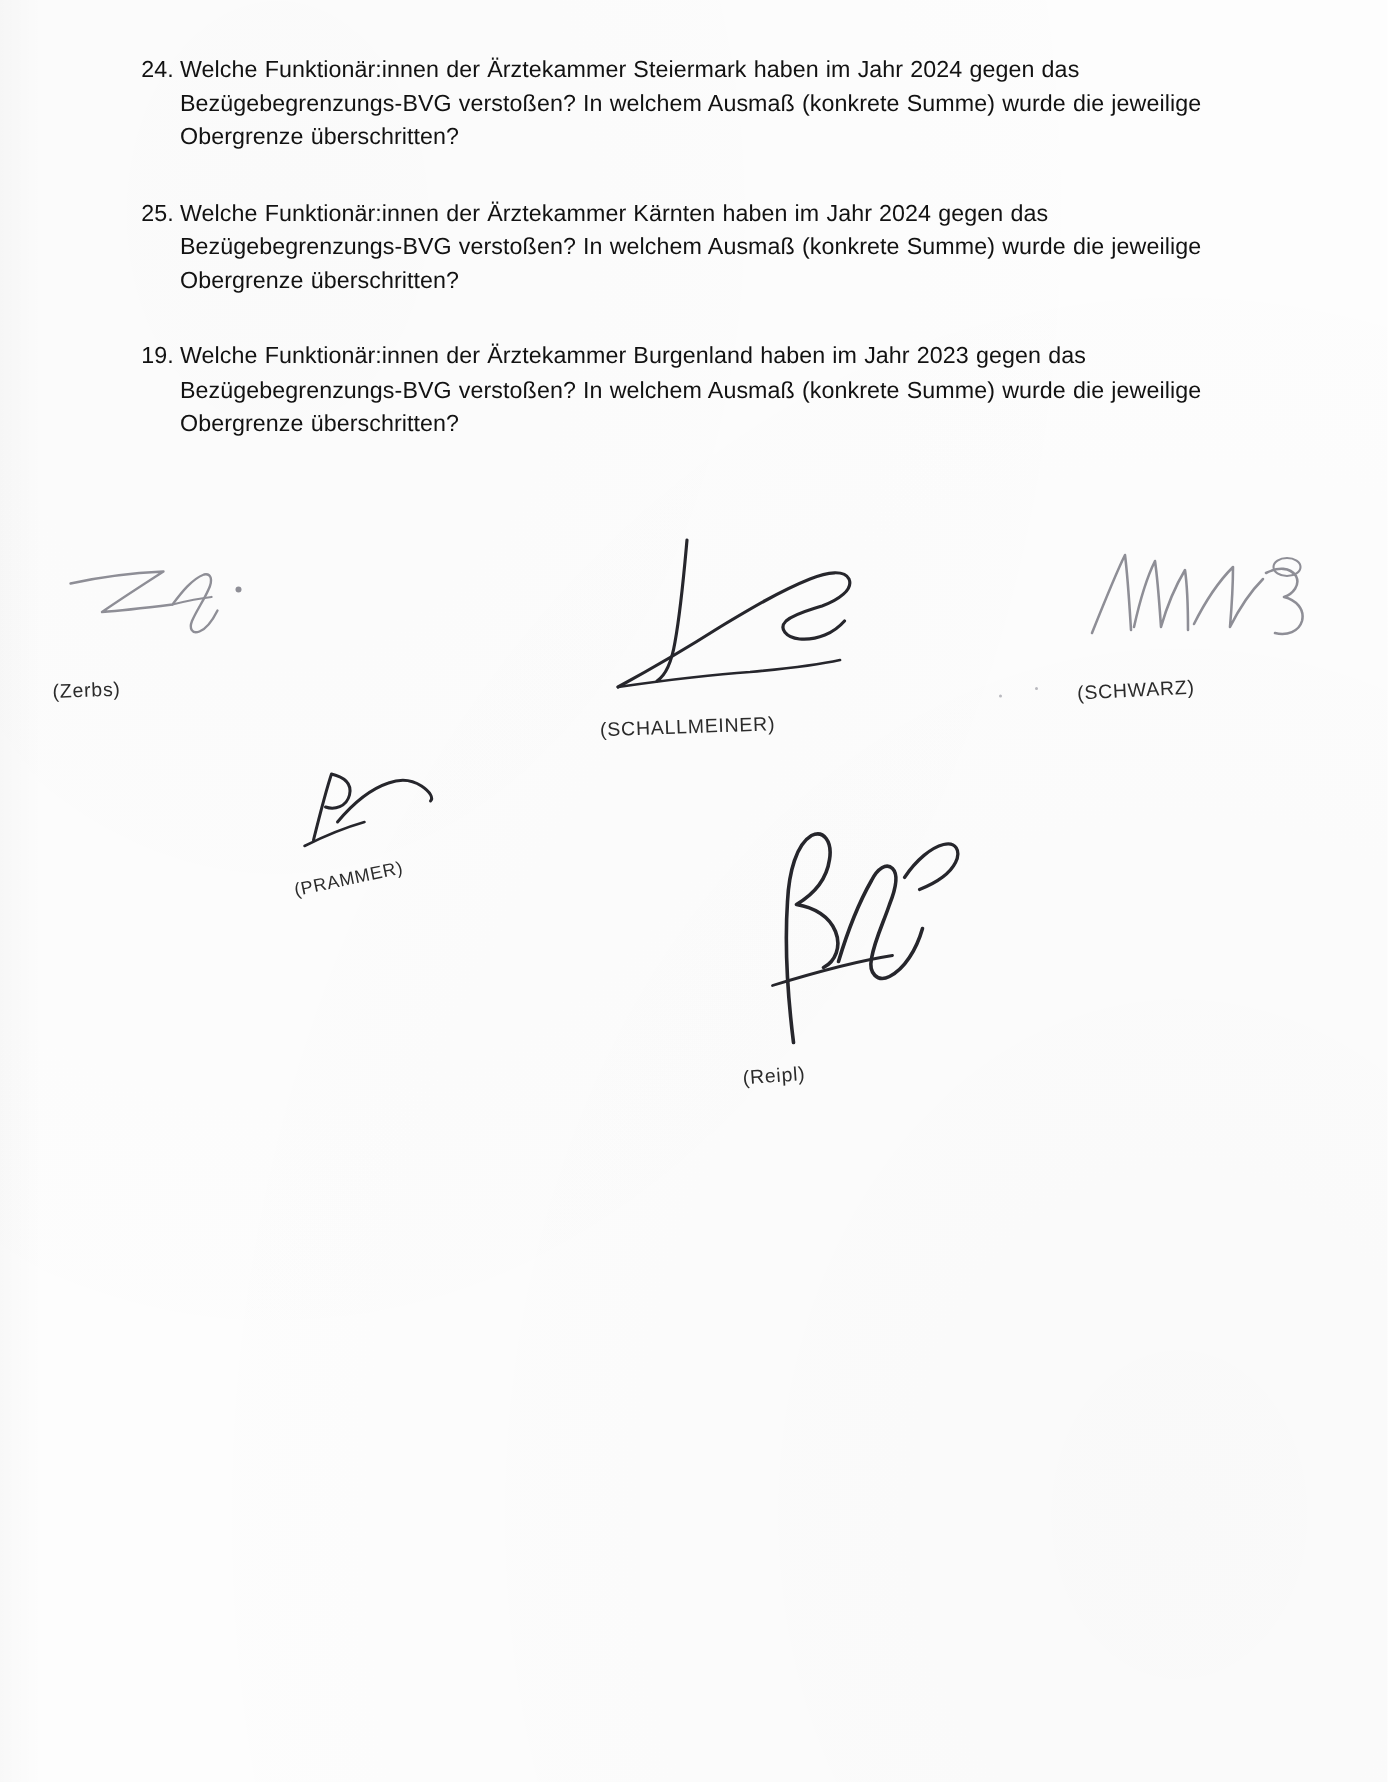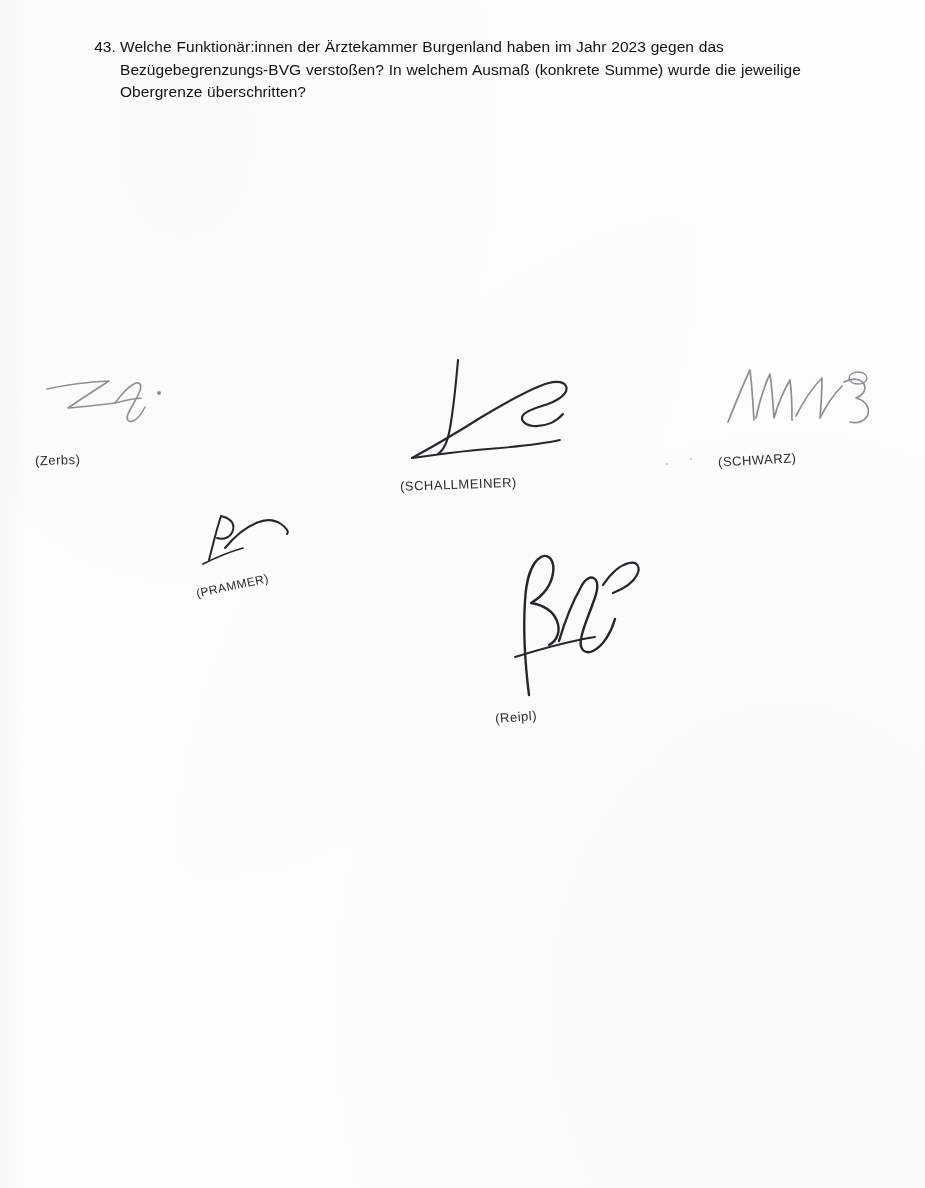--- a/index.html
+++ b/index.html
@@ -108,24 +108,32 @@
     border-radius: 50%;
   }
 </style>
 </head>
 <body>
 
 <div class="page">
 
   <div class="question-list">
 
-
-
     <div class="question">
-      <div class="q-num">43.</div>
+      <div class="q-num">24.</div>
+      <div class="q-text">Welche Funktionär:innen der Ärztekammer Steiermark haben im Jahr 2024 gegen das Bezügebegrenzungs-BVG verstoßen? In welchem Ausmaß (konkrete Summe) wurde die jeweilige Obergrenze überschritten?</div>
+    </div>
+
+    <div class="question">
+      <div class="q-num">25.</div>
+      <div class="q-text">Welche Funktionär:innen der Ärztekammer Kärnten haben im Jahr 2024 gegen das Bezügebegrenzungs-BVG verstoßen? In welchem Ausmaß (konkrete Summe) wurde die jeweilige Obergrenze überschritten?</div>
+    </div>
+
+    <div class="question">
+      <div class="q-num">19.</div>
       <div class="q-text">Welche Funktionär:innen der Ärztekammer Burgenland haben im Jahr 2023 gegen das Bezügebegrenzungs-BVG verstoßen? In welchem Ausmaß (konkrete Summe) wurde die jeweilige Obergrenze überschritten?</div>
     </div>
 
   </div>
 
   <div class="signatures">
 
     <div class="sig sig-zerbs">
       <svg width="190" height="95" viewBox="0 0 190 95">
         <path class="ink ink-light" stroke-width="1.6" d="M12,34 C30,30 52,27 74,26 C60,35 46,44 33,53 C48,52 64,50 80,48

